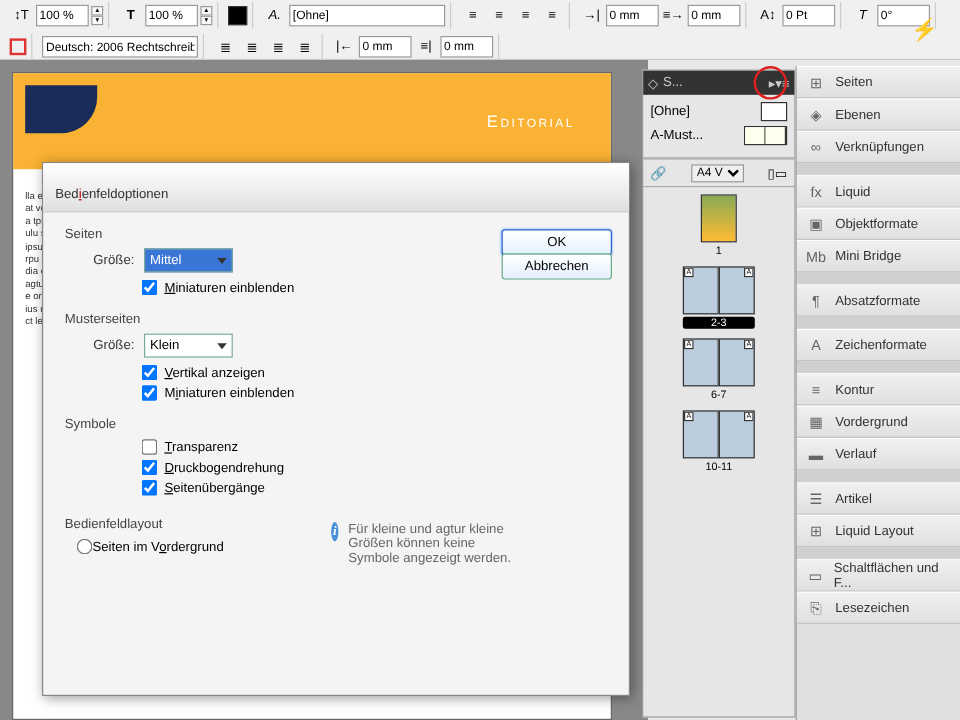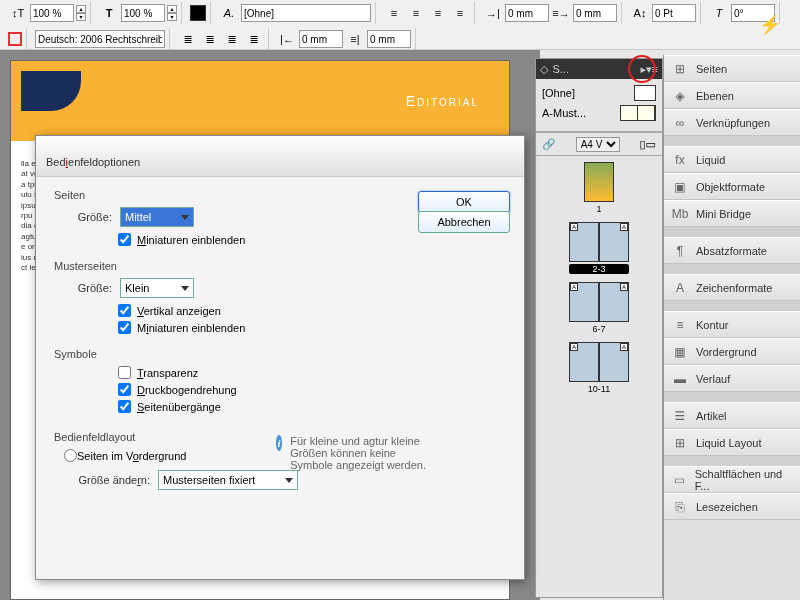--- a/index.html
+++ b/index.html
@@ -218,27 +218,20 @@
       <span class="info-icon">i</span>
       <span>Für kleine und agtur kleine Größen können keine Symbole angezeigt werden.</span>
     </div>
 
     <div class="fieldset" style="margin-top:18px;">
       <div class="fs-title">Bedienfeldlayout</div>
       <div class="radio">
         <input type="radio" name="lay" style="">
         <span>Seiten im V<span class="underline">o</span>rdergrund</span>
       </div>
-      <div class="row" style="margin-top:8px;">
-        <label style="width:86px;">Größe ände<span class="underline">r</span>n:</label>
-        <div class="dropdown" style="width:140px;">
-          <span>Musterseiten fixiert</span>
-            <div class="arrow"></div>
-        </div>
-      </div>
     </div>
   </div>
 </div>
 
 <div class="pages-panel">
   <div class="pages-tab">
     <span>◇</span>
       <span>S...</span>
     <span style="margin-left:auto;">▸▾≡</span>
   </div>

